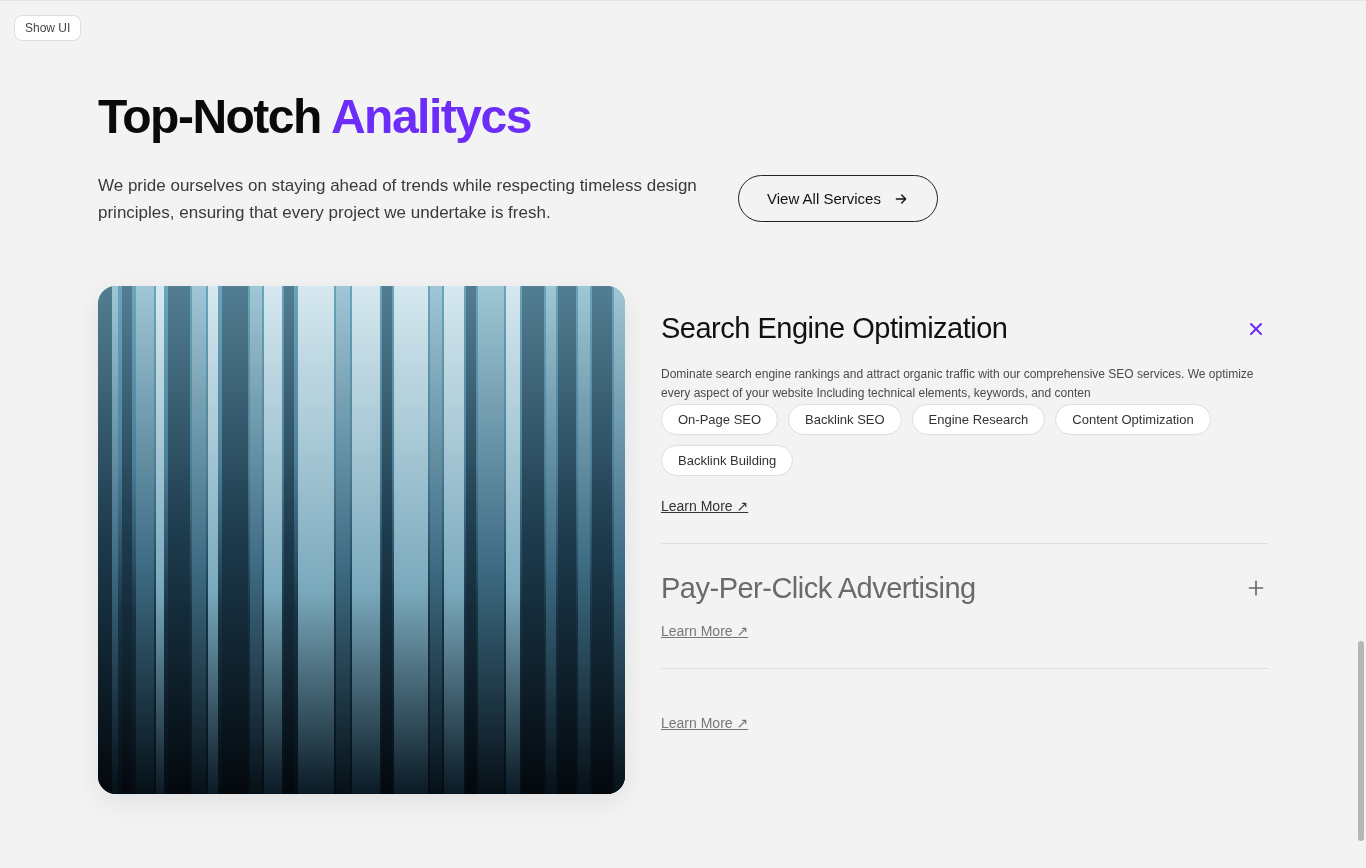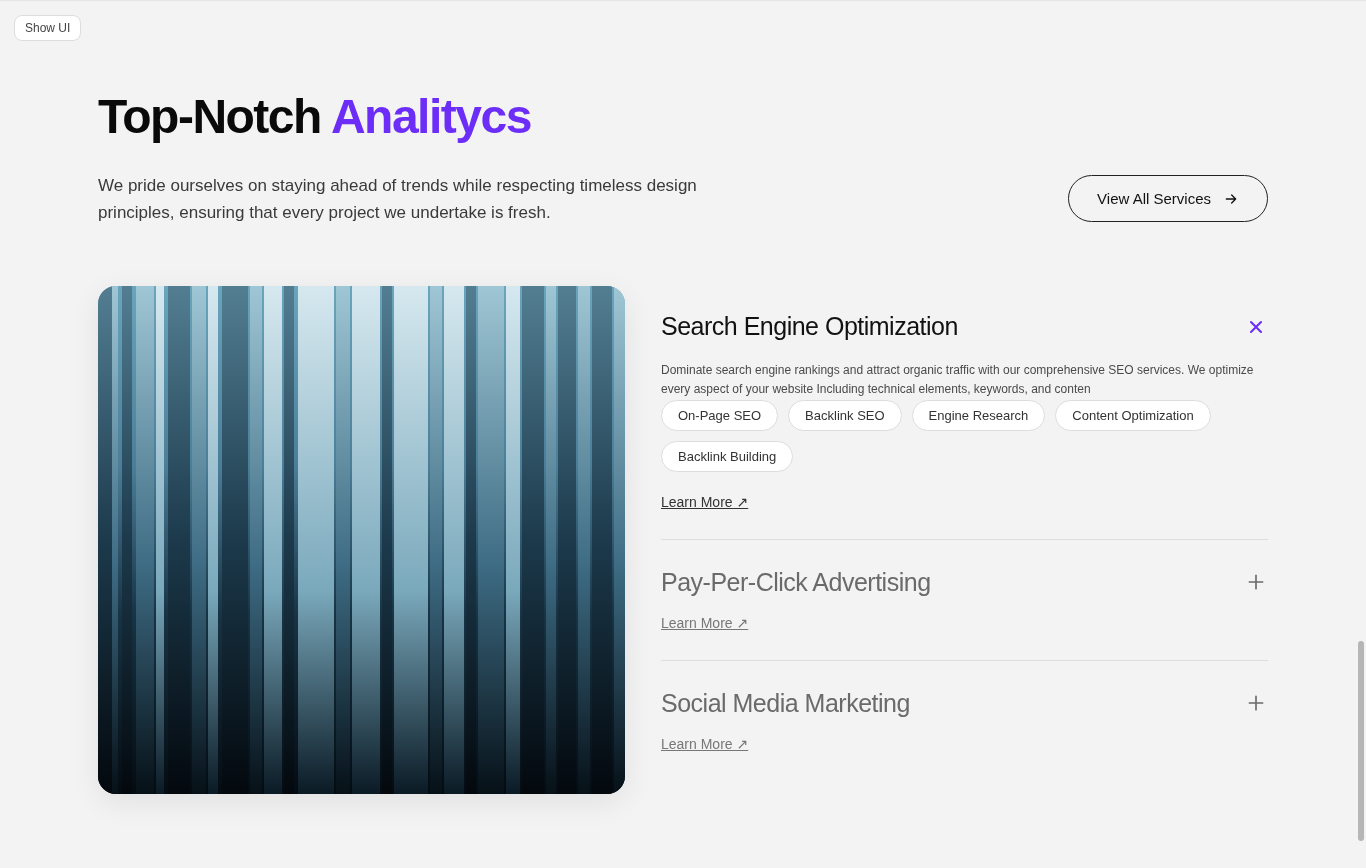--- a/index.html
+++ b/index.html
@@ -33,21 +33,20 @@
     font-size: 48px;
     font-weight: 700;
     letter-spacing: -1.5px;
     line-height: 1.1;
     color: #0a0a0a;
   }
   h1.title .accent { color: #6b2df7; }
 
   .subrow {
     display: flex;
-    justify-content: space-between;
     align-items: center;
     margin-top: 28px;
     gap: 40px;
   }
   .subtext {
     font-size: 17px;
     line-height: 1.6;
     color: #3a3a3a;
     max-width: 600px;
   }
@@ -91,21 +90,21 @@
   .item { border-bottom: 1px solid #ddd; padding-bottom: 28px; margin-bottom: 28px; }
   .item:last-child { border-bottom: none; }
 
   .item-head {
     display: flex;
     justify-content: space-between;
     align-items: center;
     cursor: pointer;
   }
   .item-title {
-    font-size: 25px;
+    font-size: 29px;
     font-weight: 500;
     letter-spacing: -0.5px;
     color: #111;
   }
   .item.collapsed .item-title { color: #6a6a6a; }
 
   .toggle {
     width: 24px; height: 24px;
     display: flex; align-items: center; justify-content: center;
   }
@@ -265,28 +264,20 @@
           <div class="toggle plus">
             <svg viewBox="0 0 24 24" fill="none" stroke-width="2" stroke-linecap="round">
                 <path d="M12 4v16M4 12h16"></path>
               </svg>
           </div>
         </div>
         <a class="learn">Learn More ↗</a>
       </div>
 
       <div class="item collapsed">
-        <div class="item-head">
-          <div class="item-title">Social Media Marketing</div>
-          <div class="toggle plus">
-            <svg viewBox="0 0 24 24" fill="none" stroke-width="2" stroke-linecap="round">
-                <path d="M12 4v16M4 12h16"></path>
-              </svg>
-          </div>
-        </div>
         <a class="learn">Learn More ↗</a>
       </div>
 
     </div>
   </div>
 </div>
 
 <div class="scrollhint"></div>
 
 </body></html>

